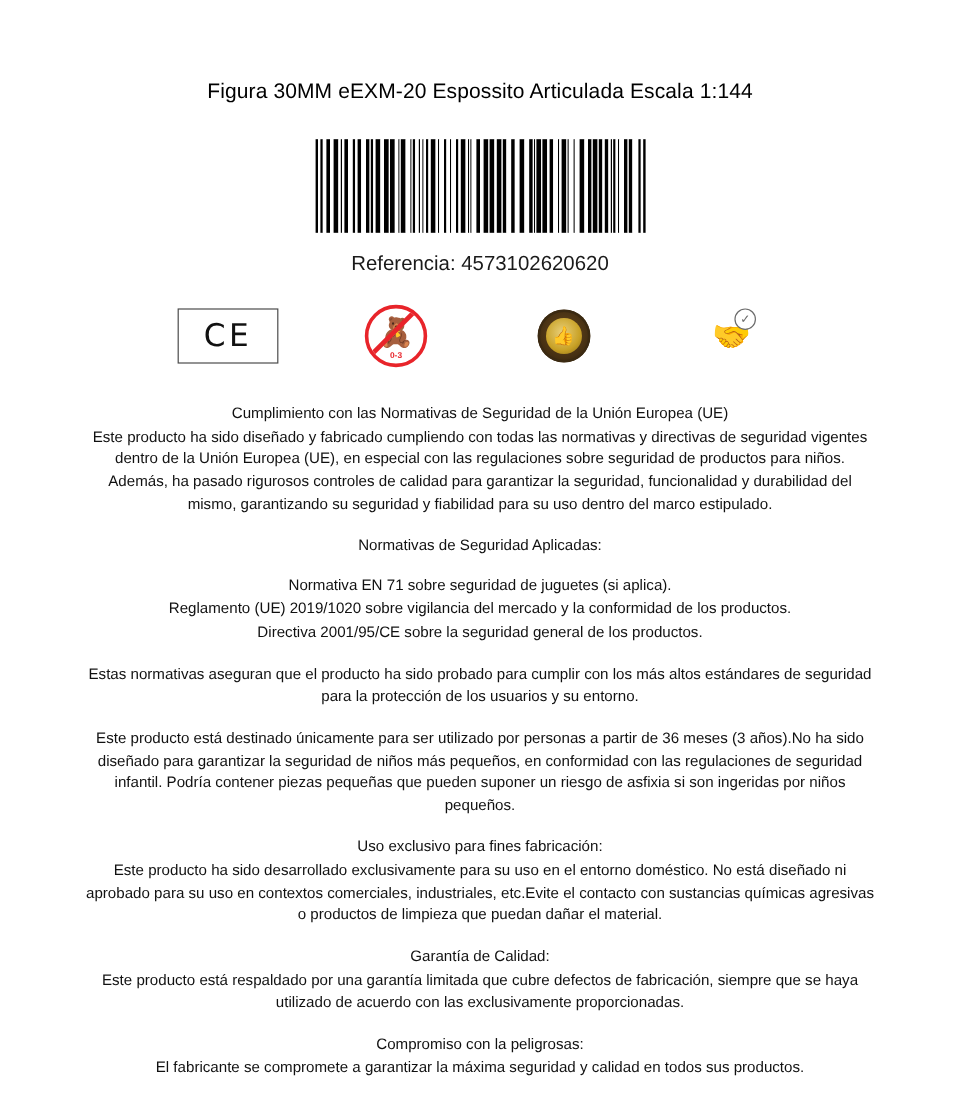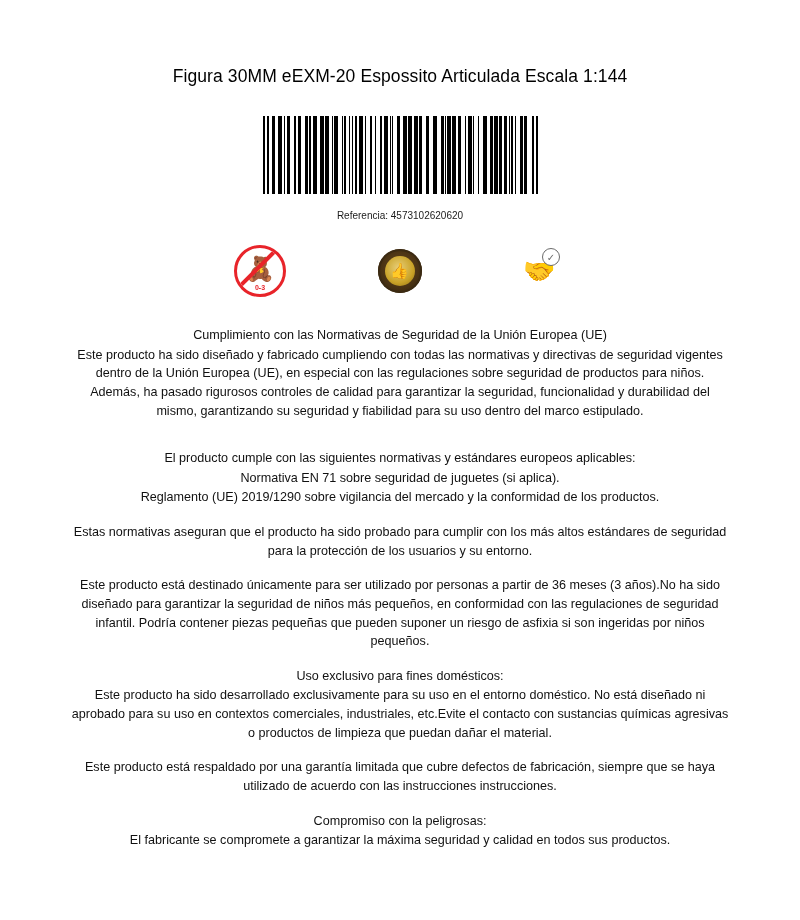--- a/index.html
+++ b/index.html
@@ -47,21 +47,21 @@
   .barcode i {
     display: block;
     background: #000;
     height: 100%;
   }
   .barcode i.sp {
     background: #fff;
   }
   .reference {
     margin-top: 16px;
-    font-size: 10px;
+    font-size: 17px;
     text-align: center;
     color: #1a1a1a;
   }
   .icons-row {
     margin-top: 26px;
     display: flex;
     align-items: center;
     justify-content: center;
     gap: 56px;
   }
@@ -317,20 +317,25 @@
         <i class="sp" style="width: 3px;"></i>
         <i style="width: 2px;"></i>
         <i class="sp" style="width: 2px;"></i>
         <i style="width: 2px;"></i>
       </div>
     <div class="reference">Referencia: 4573102620620</div>
   </div>
 
   <div class="icons-row">
 
+    <div class="icon-cell">
+      <div class="ce-box">
+        <span class="ce-text">CE</span>
+      </div>
+    </div>
 
     <div class="icon-cell">
       <div class="no03">
         <span class="bear">🧸</span>
         <span class="agetxt">0-3</span>
         <span class="slash"></span>
       </div>
     </div>
 
     <div class="icon-cell">
@@ -348,41 +353,43 @@
 
   </div>
 
   <div class="body-text">
 
     <p>Cumplimiento con las Normativas de Seguridad de la Unión Europea (UE)</p>
     <p>Este producto ha sido diseñado y fabricado cumpliendo con todas las normativas y directivas de seguridad vigentes dentro de la Unión Europea (UE), en especial con las regulaciones sobre seguridad de productos para niños. Además, ha pasado rigurosos controles de calidad para garantizar la seguridad, funcionalidad y durabilidad del mismo, garantizando su seguridad y fiabilidad para su uso dentro del marco estipulado.</p>
 
     <div class="gap"></div>
 
+    <p>Normativas de Seguridad Aplicadas:</p>
     <div class="gap-sm"></div>
-    <p>El producto cumple con las siguientes normativas y estándares europeos aplicables:</p>
     <p>Normativa EN 71 sobre seguridad de juguetes (si aplica).</p>
-    <p>Reglamento (UE) 2019/1290 sobre vigilancia del mercado y la conformidad de los productos.</p>
+    <p>Reglamento (UE) 2019/1020 sobre vigilancia del mercado y la conformidad de los productos.</p>
+    <p>Directiva 2001/95/CE sobre la seguridad general de los productos.</p>
 
     <div class="gap"></div>
 
     <p>Estas normativas aseguran que el producto ha sido probado para cumplir con los más altos estándares de seguridad para la protección de los usuarios y su entorno.</p>
 
     <div class="gap"></div>
 
     <p>Este producto está destinado únicamente para ser utilizado por personas a partir de 36 meses (3 años).No ha sido diseñado para garantizar la seguridad de niños más pequeños, en conformidad con las regulaciones de seguridad infantil. Podría contener piezas pequeñas que pueden suponer un riesgo de asfixia si son ingeridas por niños pequeños.</p>
 
     <div class="gap"></div>
 
-    <p>Uso exclusivo para fines domésticos:</p>
+    <p>Uso exclusivo para fines fabricación:</p>
     <p>Este producto ha sido desarrollado exclusivamente para su uso en el entorno doméstico. No está diseñado ni aprobado para su uso en contextos comerciales, industriales, etc.Evite el contacto con sustancias químicas agresivas o productos de limpieza que puedan dañar el material.</p>
 
     <div class="gap"></div>
 
-    <p>Este producto está respaldado por una garantía limitada que cubre defectos de fabricación, siempre que se haya utilizado de acuerdo con las instrucciones instrucciones.</p>
+    <p>Garantía de Calidad:</p>
+    <p>Este producto está respaldado por una garantía limitada que cubre defectos de fabricación, siempre que se haya utilizado de acuerdo con las exclusivamente proporcionadas.</p>
 
     <div class="gap"></div>
 
     <p>Compromiso con la peligrosas:</p>
     <p>El fabricante se compromete a garantizar la máxima seguridad y calidad en todos sus productos.</p>
 
   </div>
 
 </div>
 

